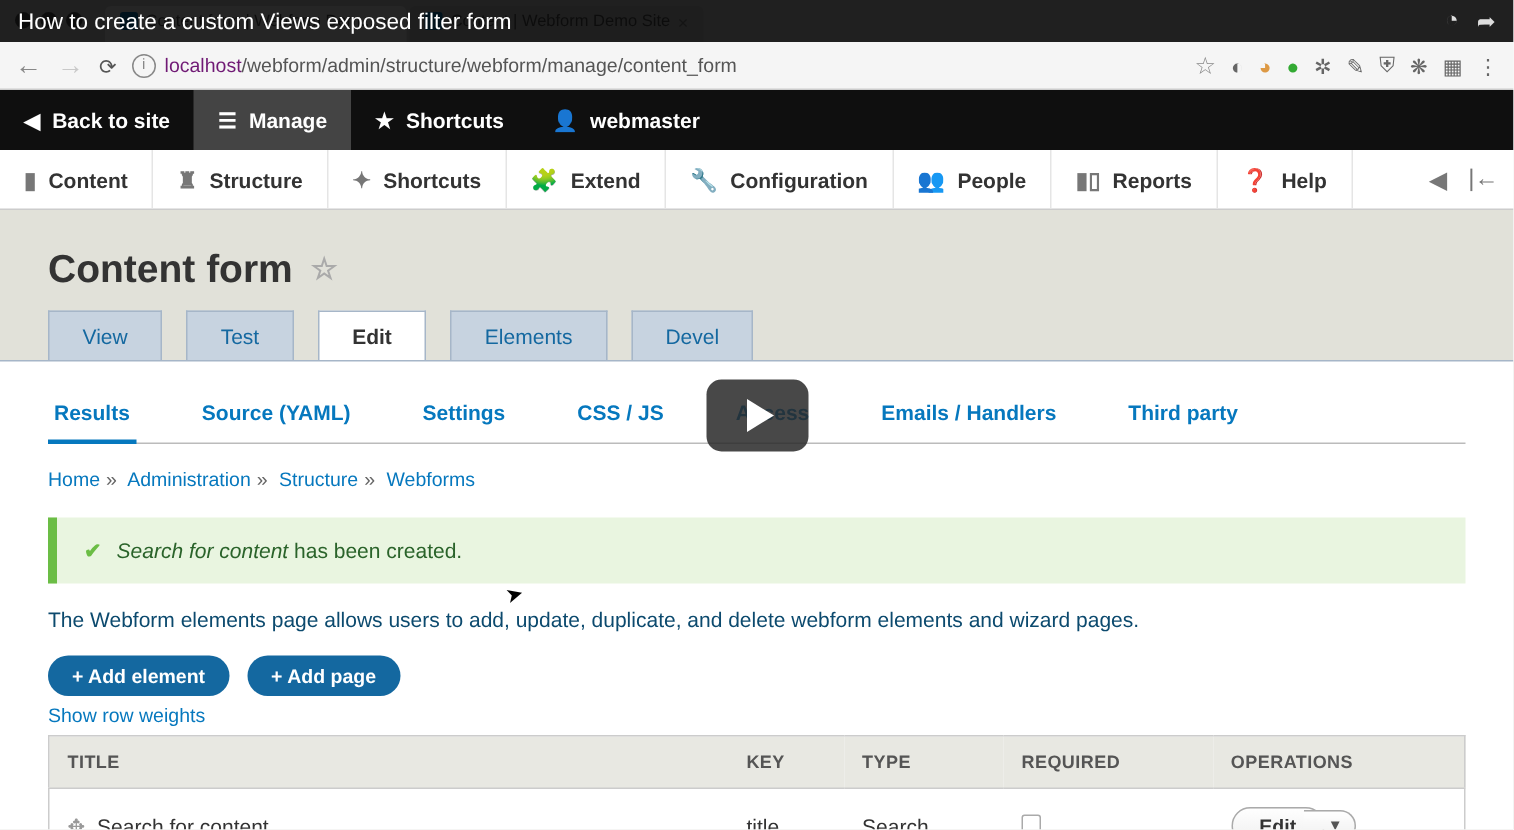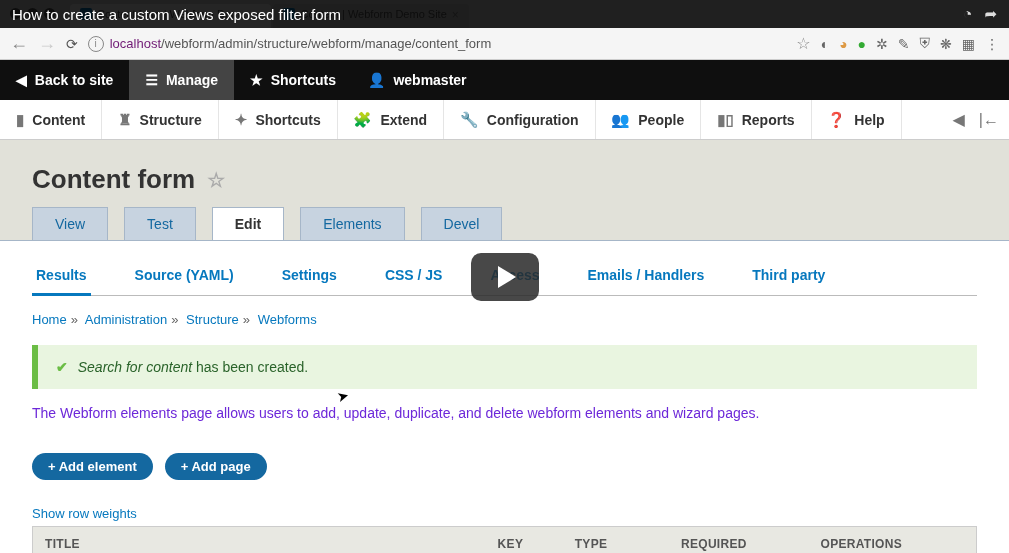--- a/index.html
+++ b/index.html
@@ -37,22 +37,22 @@
 .ptab.active{background:#fff;color:#333;font-weight:bold;border-color:#a6b6c8}
 .white-panel{background:#fff;border-top:1px solid #a6b6c8;padding:18px 32px 40px;min-height:400px}
 .secondary-tabs{display:flex;gap:40px;border-bottom:1px solid #bbb;margin-bottom:16px}
 .stab{padding:8px 4px 10px;font-size:14px;color:#0678be;font-weight:bold;border-bottom:3px solid transparent;margin-bottom:-1px}
 .stab.active{border-bottom-color:#0678be}
 .breadcrumb{font-size:13px;color:#0678be;margin-bottom:18px}
 .breadcrumb .sep{color:#666;margin:0 4px}
 .status-msg{border-left:6px solid #6bbd45;background:#e9f5e0;padding:14px 18px;margin-bottom:16px;display:flex;align-items:center;gap:10px;color:#2a632a;font-size:14px}
 .status-msg .chk{color:#6bbd45;font-weight:bold}
 .status-msg em{font-style:italic;color:#2a632a}
-.desc{font-size:14px;color:#6d28d9;margin-bottom:32px}
-.action-buttons{display:flex;gap:12px;margin-bottom:24px}
+.desc{font-size:14px;color:#0c4a6e;margin-bottom:16px}
+.action-buttons{display:flex;gap:12px;margin-bottom:4px}
 .pill-btn{background:#1468a0;color:#fff;border:none;border-radius:16px;padding:6px 16px;font-size:13px;font-weight:bold}
 .right-link{margin-bottom:4px}
 .right-link a{color:#0678be;font-size:13px}
 table{width:100%;border-collapse:collapse;border:1px solid #ccc}
 th{background:#e8e8e2;text-align:left;padding:10px 12px;font-size:12px;color:#555;border-bottom:1px solid #ccc;font-weight:bold;letter-spacing:0.3px}
 td{padding:12px;font-size:14px;color:#333;border-bottom:1px solid #eee}
 .drag{color:#999;margin-right:8px;font-size:14px}
 .op-btn{border:1px solid #aaa;border-radius:14px;padding:4px 18px;font-size:13px;background:linear-gradient(#fff,#eee);font-weight:bold;color:#333}
 .op-group{display:flex;align-items:center}
 .op-drop{border:1px solid #aaa;border-left:none;border-radius:0 14px 14px 0;padding:4px 8px;background:linear-gradient(#fff,#eee);font-size:10px;color:#555;margin-left:-14px;padding-left:16px}

